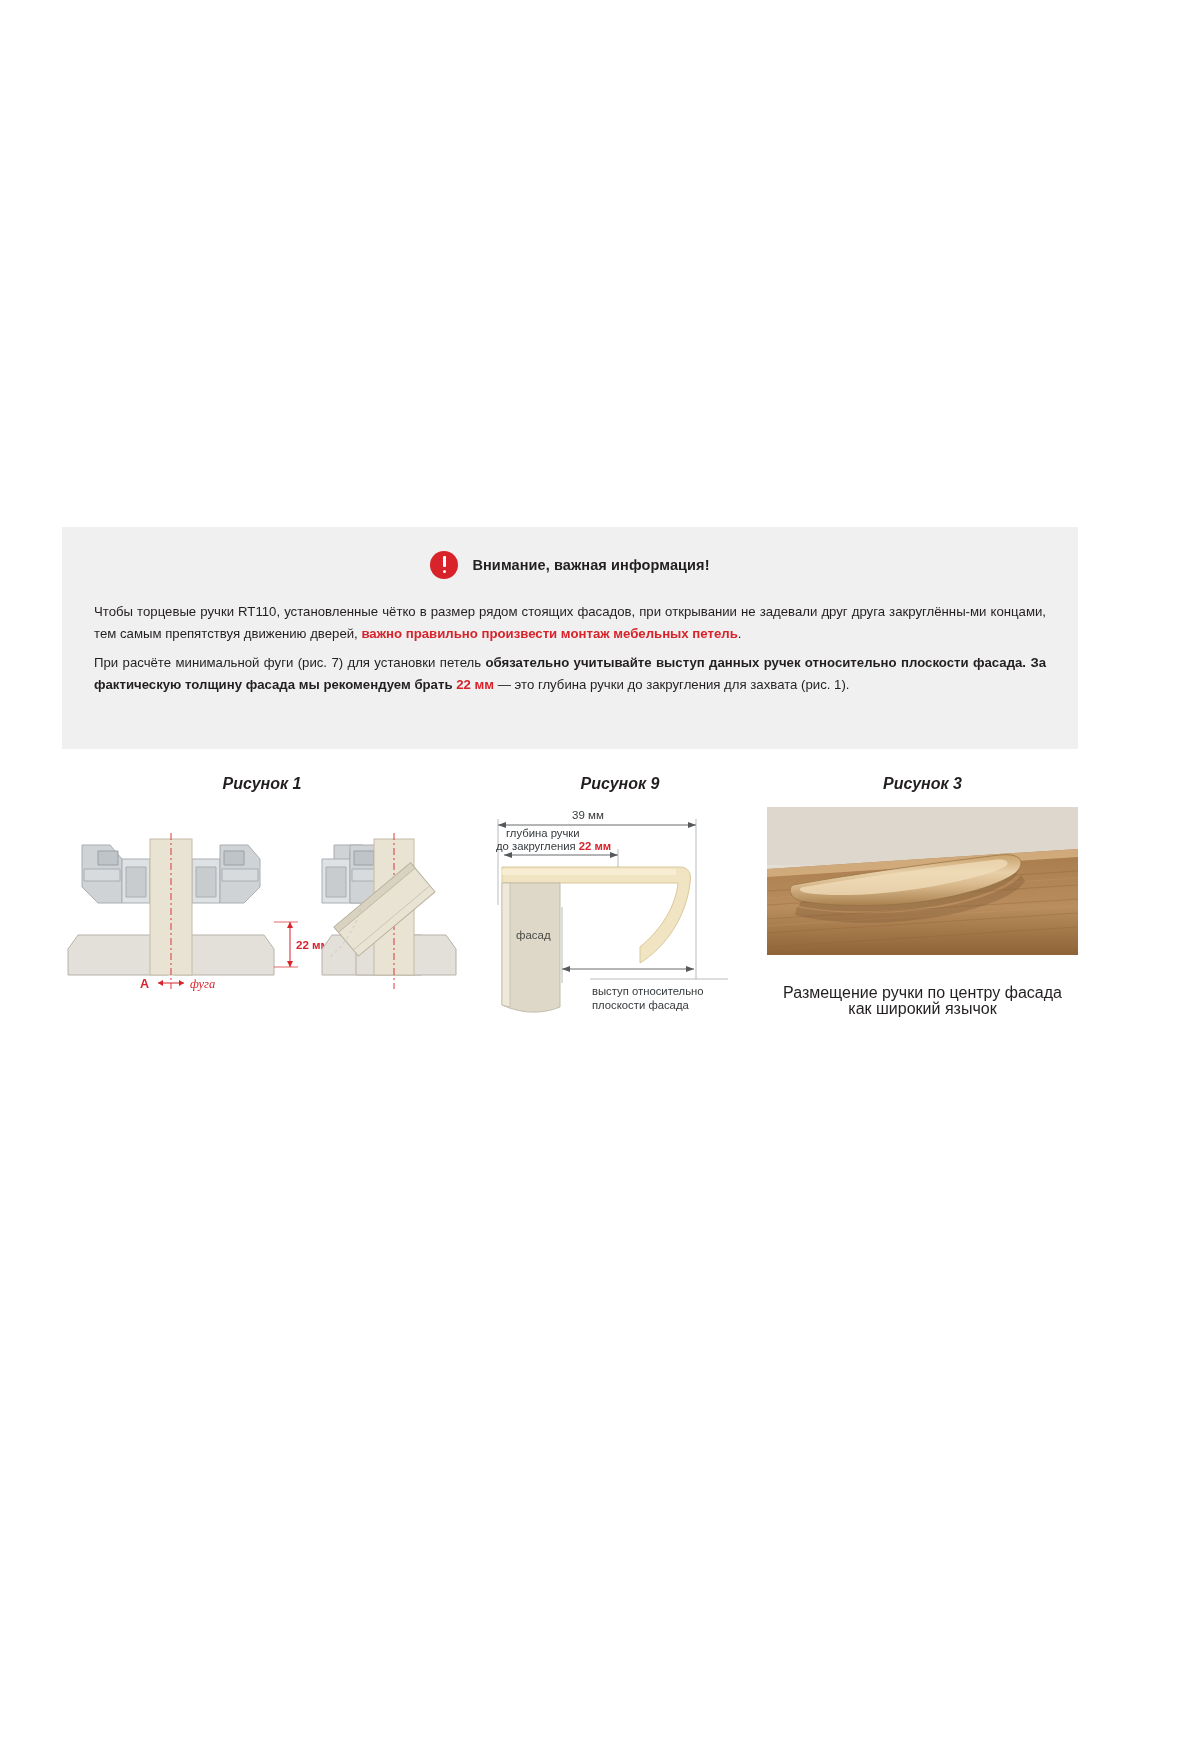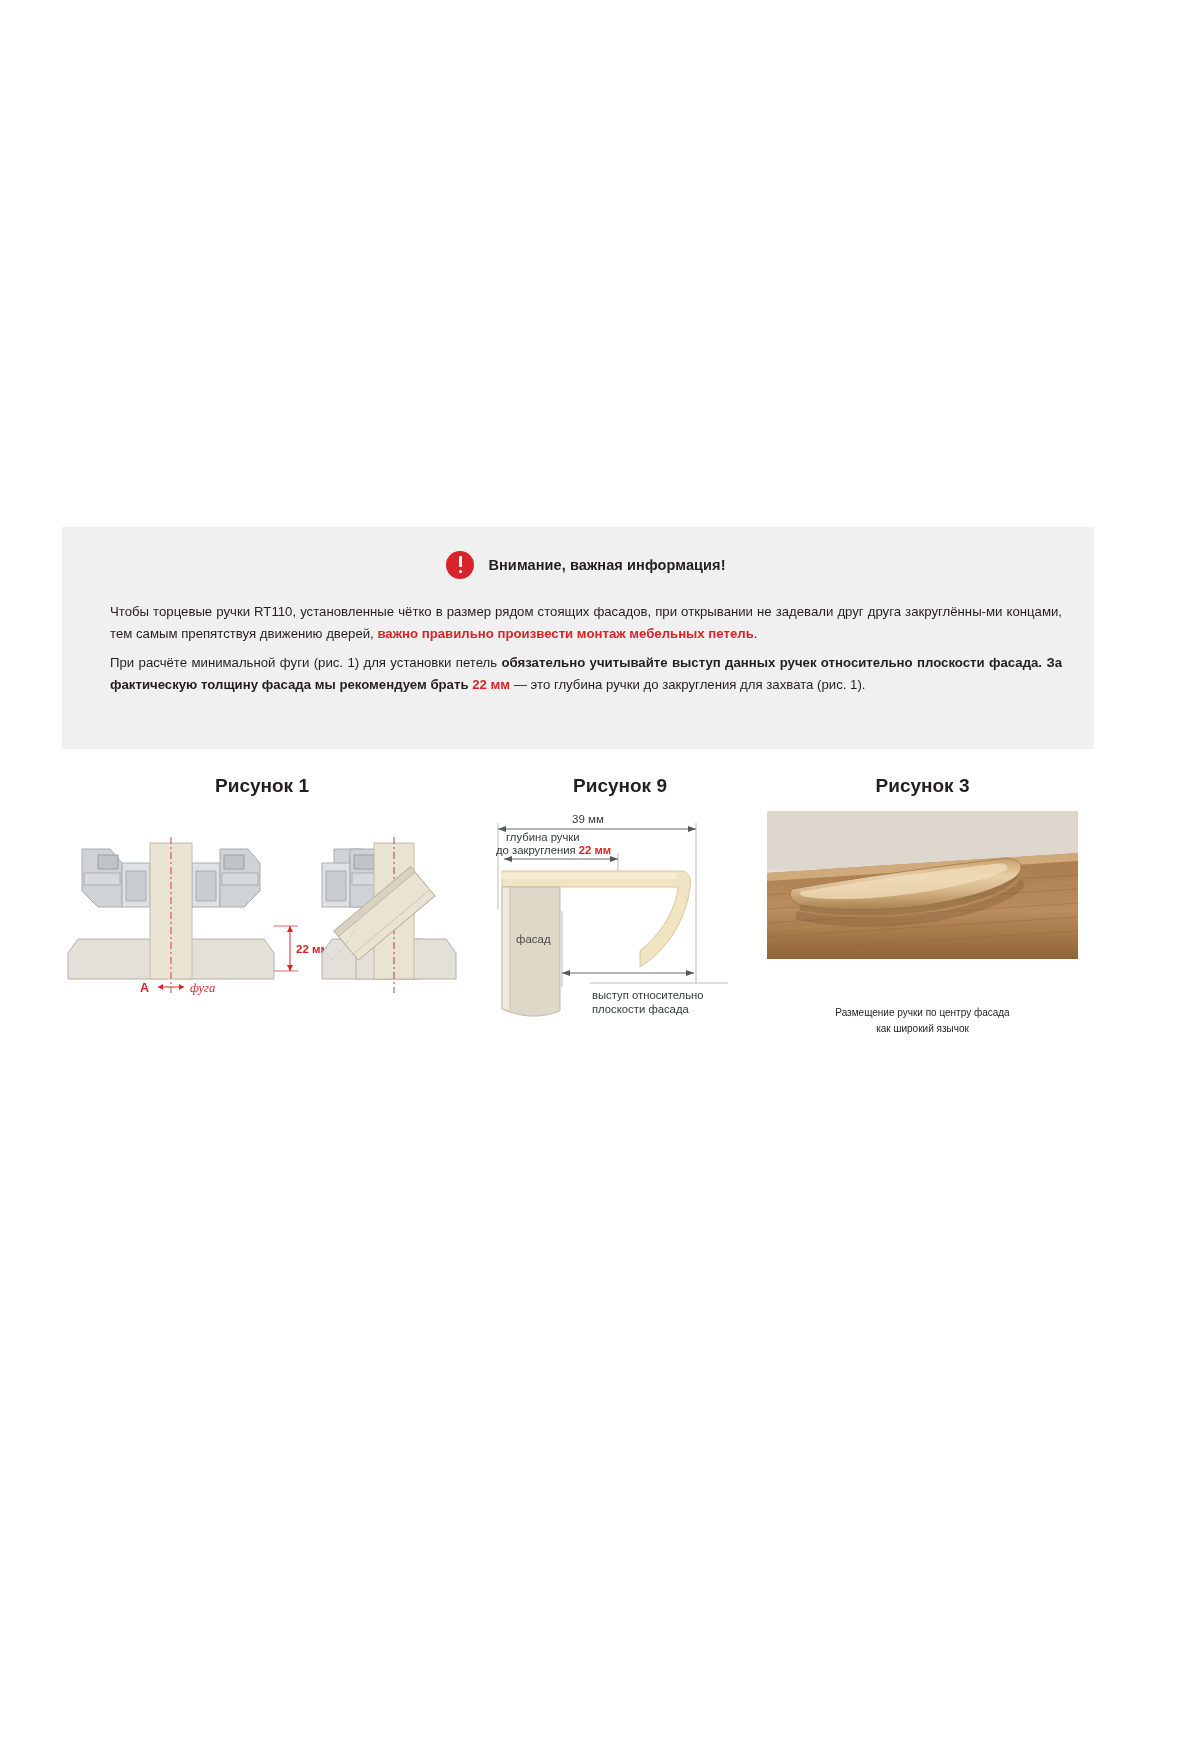--- a/index.html
+++ b/index.html
@@ -17,21 +17,20 @@
   }
 
   
   .notice {
     position: absolute;
     left: 62px;
     top: 527px;
     width: 1016px;
     height: 222px;
     background: #f0f0f0;
-    padding-left: 16px;
   }
   .notice-head {
     display: flex;
     align-items: center;
     justify-content: center;
     gap: 14px;
     padding-top: 24px;
   }
   .excl-icon {
     width: 28px;
@@ -77,52 +76,53 @@
   .red { color: #d8232a; font-weight: bold; }
 
   
   .figures {
     position: absolute;
     left: 62px;
     top: 775px;
     width: 1016px;
   }
   .fig-caption {
-    font-size: 19px;
+    font-size: 16px;
     font-weight: bold;
     text-align: center;
     margin-bottom: 14px;
+    font-style: italic;
   }
 
   .fig1 { position: absolute; left: 0px;   top: 0; width: 400px; }
   .fig2 { position: absolute; left: 418px; top: 0; width: 280px; }
   .fig3 { position: absolute; left: 705px; top: 0; width: 311px; }
 
   .fig-art { position: relative; }
   .fig3-note {
-    font-size: 10px;
+    font-size: 16px;
     line-height: 16px;
     text-align: center;
     color: #231f20;
-    margin-top: 24px;
+    margin-top: 8px;
   }
 
   svg { display: block; }
 </style>
 </head>
 <body>
 
 <div class="notice">
   <div class="notice-head">
     <span class="excl-icon"></span>
     <span class="notice-title">Внимание, важная информация!</span>
   </div>
   <div class="notice-body">
     <p><span>Чтобы  торцевые ручки RT110, установленные чётко в размер рядом стоящих фасадов, при открывании не задевали друг друга закруглённы-ми концами, тем самым препятствуя движению дверей, </span><span class="red">важно правильно произвести монтаж мебельных петель</span><span>.</span></p>
-    <p><span>При расчёте минимальной фуги (рис. 1) для установки петель </span><span class="b">обязательно учитывайте выступ данных ручек относительно плоскости фасада. За фактическую толщину фасада мы рекомендуем брать </span><span class="red">22 мм</span><span> — это глубина ручки до закругления для захвата (рис. 1).</span></p>
+    <p><span>При расчёте минимальной фуги (рис. 7) для установки петель </span><span class="b">обязательно учитывайте выступ данных ручек относительно плоскости фасада. За фактическую толщину фасада мы рекомендуем брать </span><span class="red">22 мм</span><span> — это глубина ручки до закругления для захвата (рис. 1).</span></p>
   </div>
 </div>
 
 <div class="figures">
 
   <div class="fig1">
     <div class="fig-caption">Рисунок 1</div>
     <div class="fig-art">
       <svg width="400" height="230" viewBox="0 0 400 230">
 

